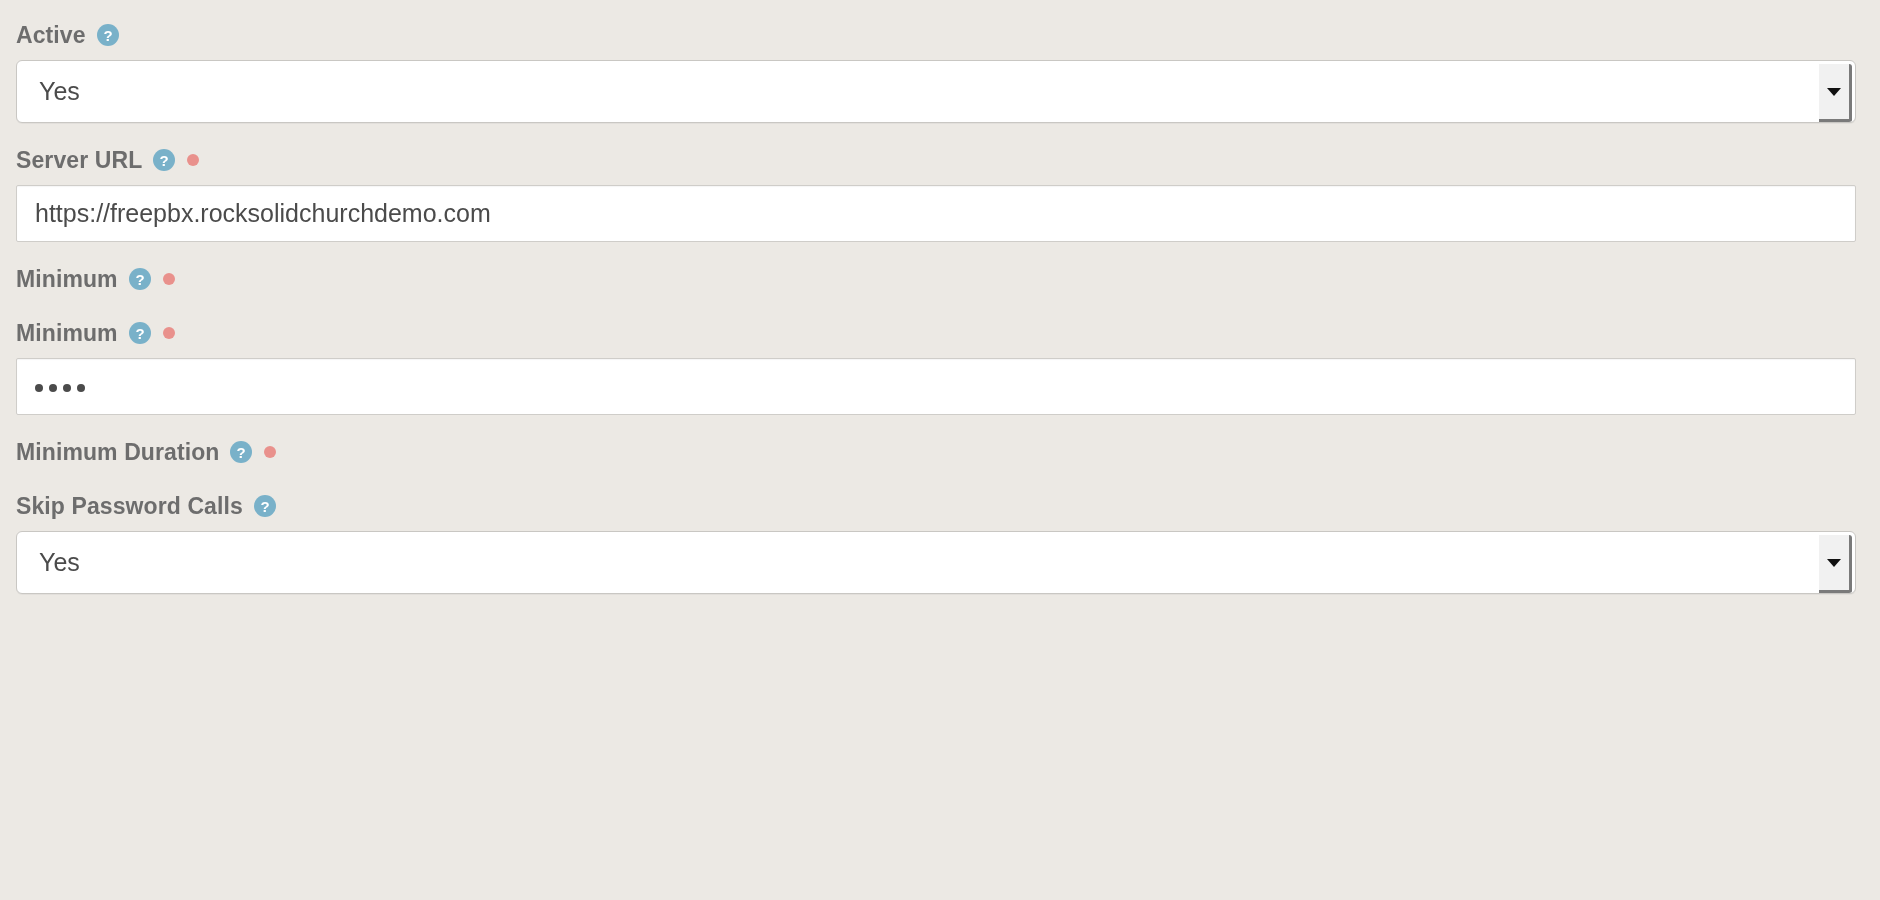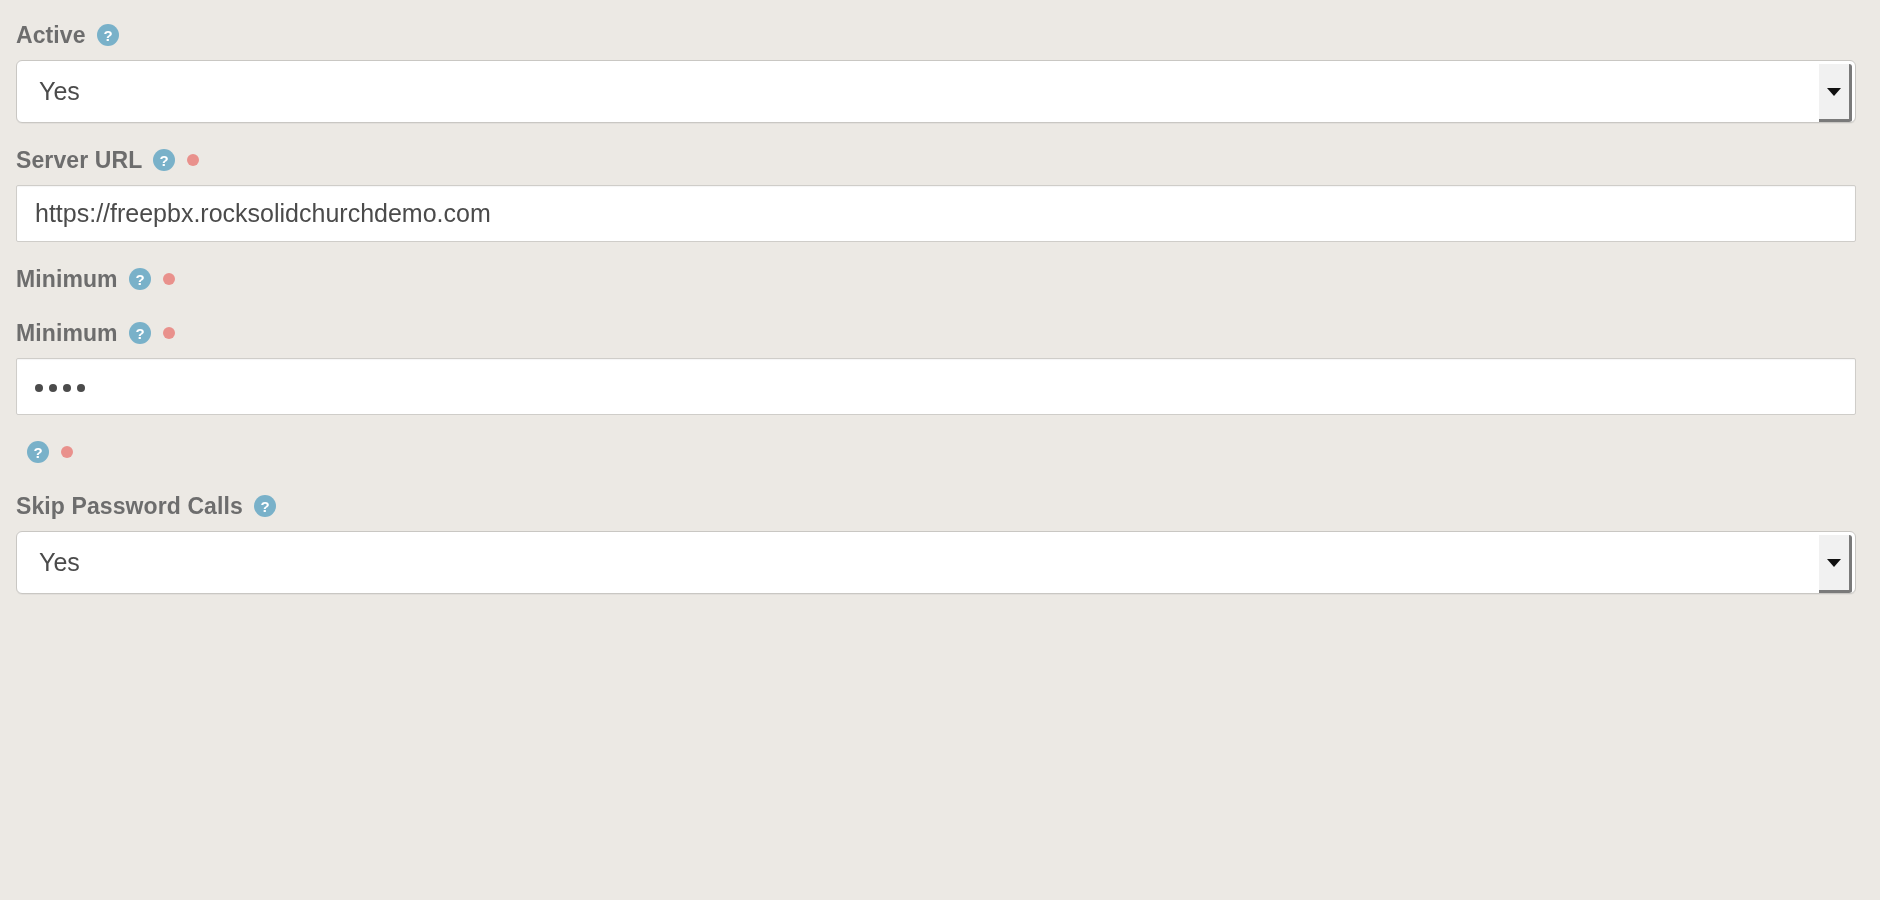--- a/index.html
+++ b/index.html
@@ -216,20 +216,21 @@
       <span class="required-dot"></span>
     </div>
     <div class="text-input">
       <span class="pw-dots"><i></i><i></i><i></i><i></i></span>
     </div>
   </div>
 
   <div class="gap-20"></div>
   <div class="form-group">
     <div class="field-label-row">
+      <span class="field-label">Minimum Duration</span>
       <span class="help-icon">
         <svg width="22" height="22" viewBox="0 0 22 22">
           <circle cx="11" cy="11" r="11" fill="#79b1c9"></circle>
           <text x="11" y="16.5" font-family="Liberation Sans, sans-serif" font-size="15" font-weight="bold" fill="#ffffff" text-anchor="middle">?</text>
         </svg>
       </span>
       <span class="required-dot"></span>
     </div>
   </div>
 

